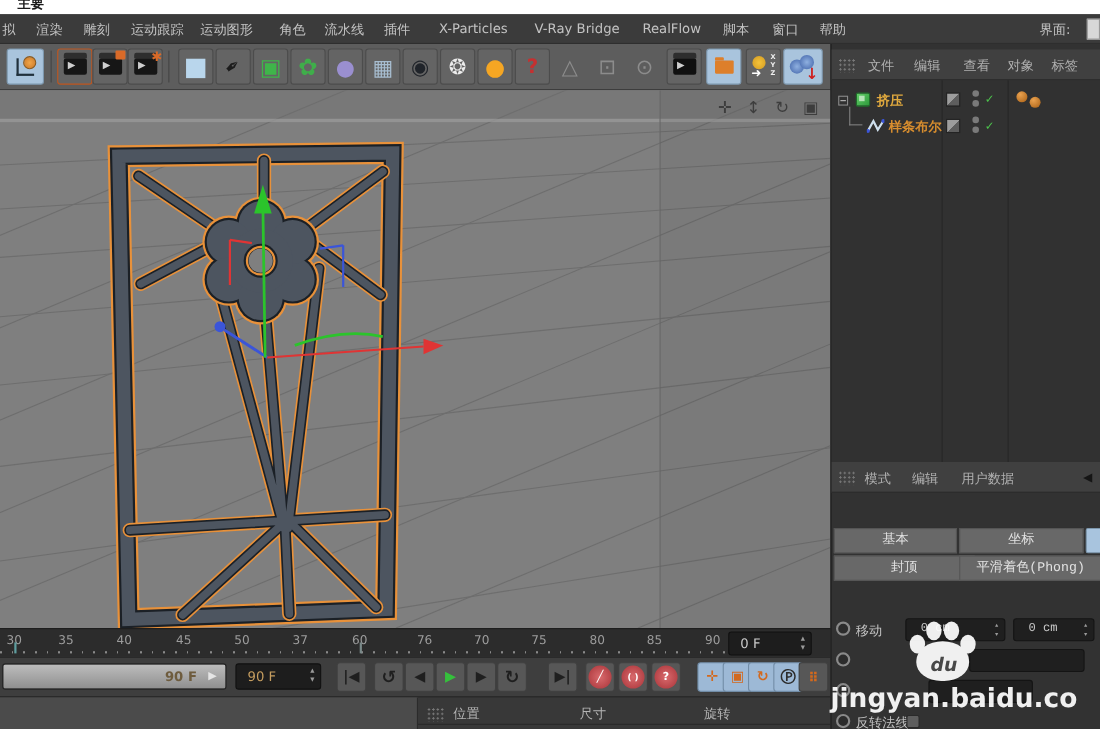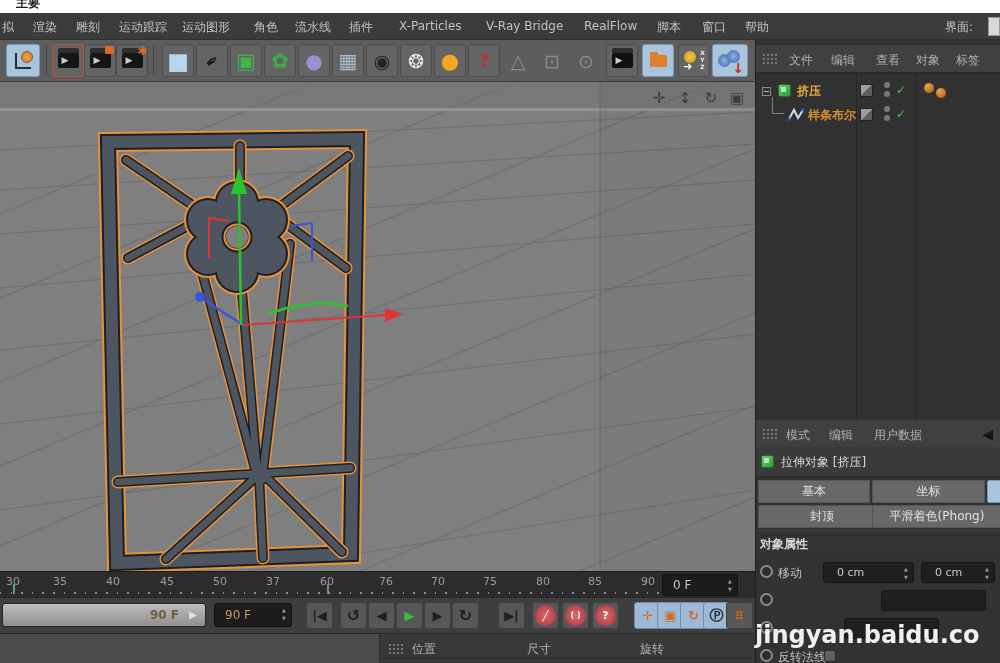--- a/index.html
+++ b/index.html
@@ -82,21 +82,21 @@
   .pbtn.keyblue{background:#9db9d6;border-color:#718ca6;color:#d2691e;}
   .pbtn .pp{color:#2c2c2c;font-size:14px;}
 
   
   #coordbar{left:0;top:633px;width:755px;height:30px;background:#383838;border-top:1px solid #262626;}
   #coordbar .blank{position:absolute;left:0;top:0;width:380px;height:30px;background:#4b4b4b;border-right:1px solid #2b2b2b;}
   #coordbar .lab{position:absolute;top:7px;font-size:12px;color:#b5b5b5;}
   #coordbar .line{position:absolute;left:380px;top:24px;width:375px;height:1px;background:#2a2a2a;}
 
   
-  #rpanel{left:755px;top:40px;width:245px;height:623px;background:#323232;border-left:1px solid #1f1f1f;}
+  #rpanel{left:755px;top:40px;width:245px;height:623px;background:#323232;border-left:1px solid #1f1f1f;font-family:Liberation Mono, monospace;}
   .pmenu{position:absolute;left:0;width:245px;height:28px;background:#404040;border-bottom:1px solid #2a2a2a;}
   .pmenu .mi{position:absolute;top:7px;font-size:12px;color:#b0b0b0;}
   .grip{position:absolute;left:6px;top:8px;width:16px;height:13px;
     background-image:radial-gradient(#787878 34%,transparent 36%);background-size:4px 4px;}
   #omtree{position:absolute;left:0;top:33px;width:245px;height:347px;background:#313131;}
   #omtree .colsep{position:absolute;top:0;width:1px;height:347px;background:#272727;}
   .orow{position:absolute;left:0;width:245px;height:24px;}
   .orow .lbl{position:absolute;top:4px;font-size:12px;font-weight:bold;}
   .expbox{position:absolute;left:6px;top:8px;width:9px;height:9px;border:1px solid #8a8a8a;background:#313131;}
   .expbox:before{content:"";position:absolute;left:1px;top:3px;width:5px;height:1px;background:#bbb;}
@@ -472,34 +472,27 @@
       </div>
     </div>
 
     <div class="pmenu" style="top:380px">
       <span class="grip"></span>
       <span class="mi" style="left:30px">模式</span>
       <span class="mi" style="left:73px">编辑</span>
       <span class="mi" style="left:118px">用户数据</span>
       <span id="modearrow">◀</span>
     </div>
-    <div id="atitle">
-      <span class="gcube" style="left:5px;top:8px"></span>
-      <span class="t">拉伸对象 [挤压]</span>
-    </div>
     <div id="tabs">
       <div class="tabbtn" style="left:0;top:0;width:112px">基本</div>
       <div class="tabbtn" style="left:114px;top:0;width:113px">坐标</div>
       <div id="tabsliver"></div>
       <div class="tabbtn" style="left:0;top:25px;width:128px">封顶</div>
       <div class="tabbtn" style="left:114px;top:25px;width:130px">平滑着色(Phong)</div>
     </div>
-    <div id="objprops">
-      <span class="t">对象属性</span>
-    </div>
 
     <div class="prow" style="top:520px">
       <span class="pcirc"></span>
       <span class="plabel">移动</span>
       <div class="pfield" style="left:67px;width:91px">
         <span>0 cm</span>
         <span class="spin">▲<br>▼</span>
       </div>
       <div class="pfield" style="left:165px;width:74px">
         <span>0 cm</span>
@@ -516,17 +509,25 @@
     </div>
     <div class="prow" style="top:604px">
       <span class="pcirc"></span>
       <span class="plabel">反转法线</span>
       <span class="pchk"></span>
     </div>
   </div>
 
   <div id="watermark" class="abs">
     <div id="wm1">
+      <span class="paw">
+        <span class="t" style="left:0;top:14px"></span>
+        <span class="t" style="left:15px;top:2px"></span>
+        <span class="t" style="left:31px;top:2px"></span>
+        <span class="t" style="left:46px;top:14px"></span>
+        <span class="pad"></span>
+        <span class="du">du</span>
+      </span>
     </div>
     <div id="wm2">jingyan.baidu.co</div>
   </div>
 
 </div>
 
 </body></html>

